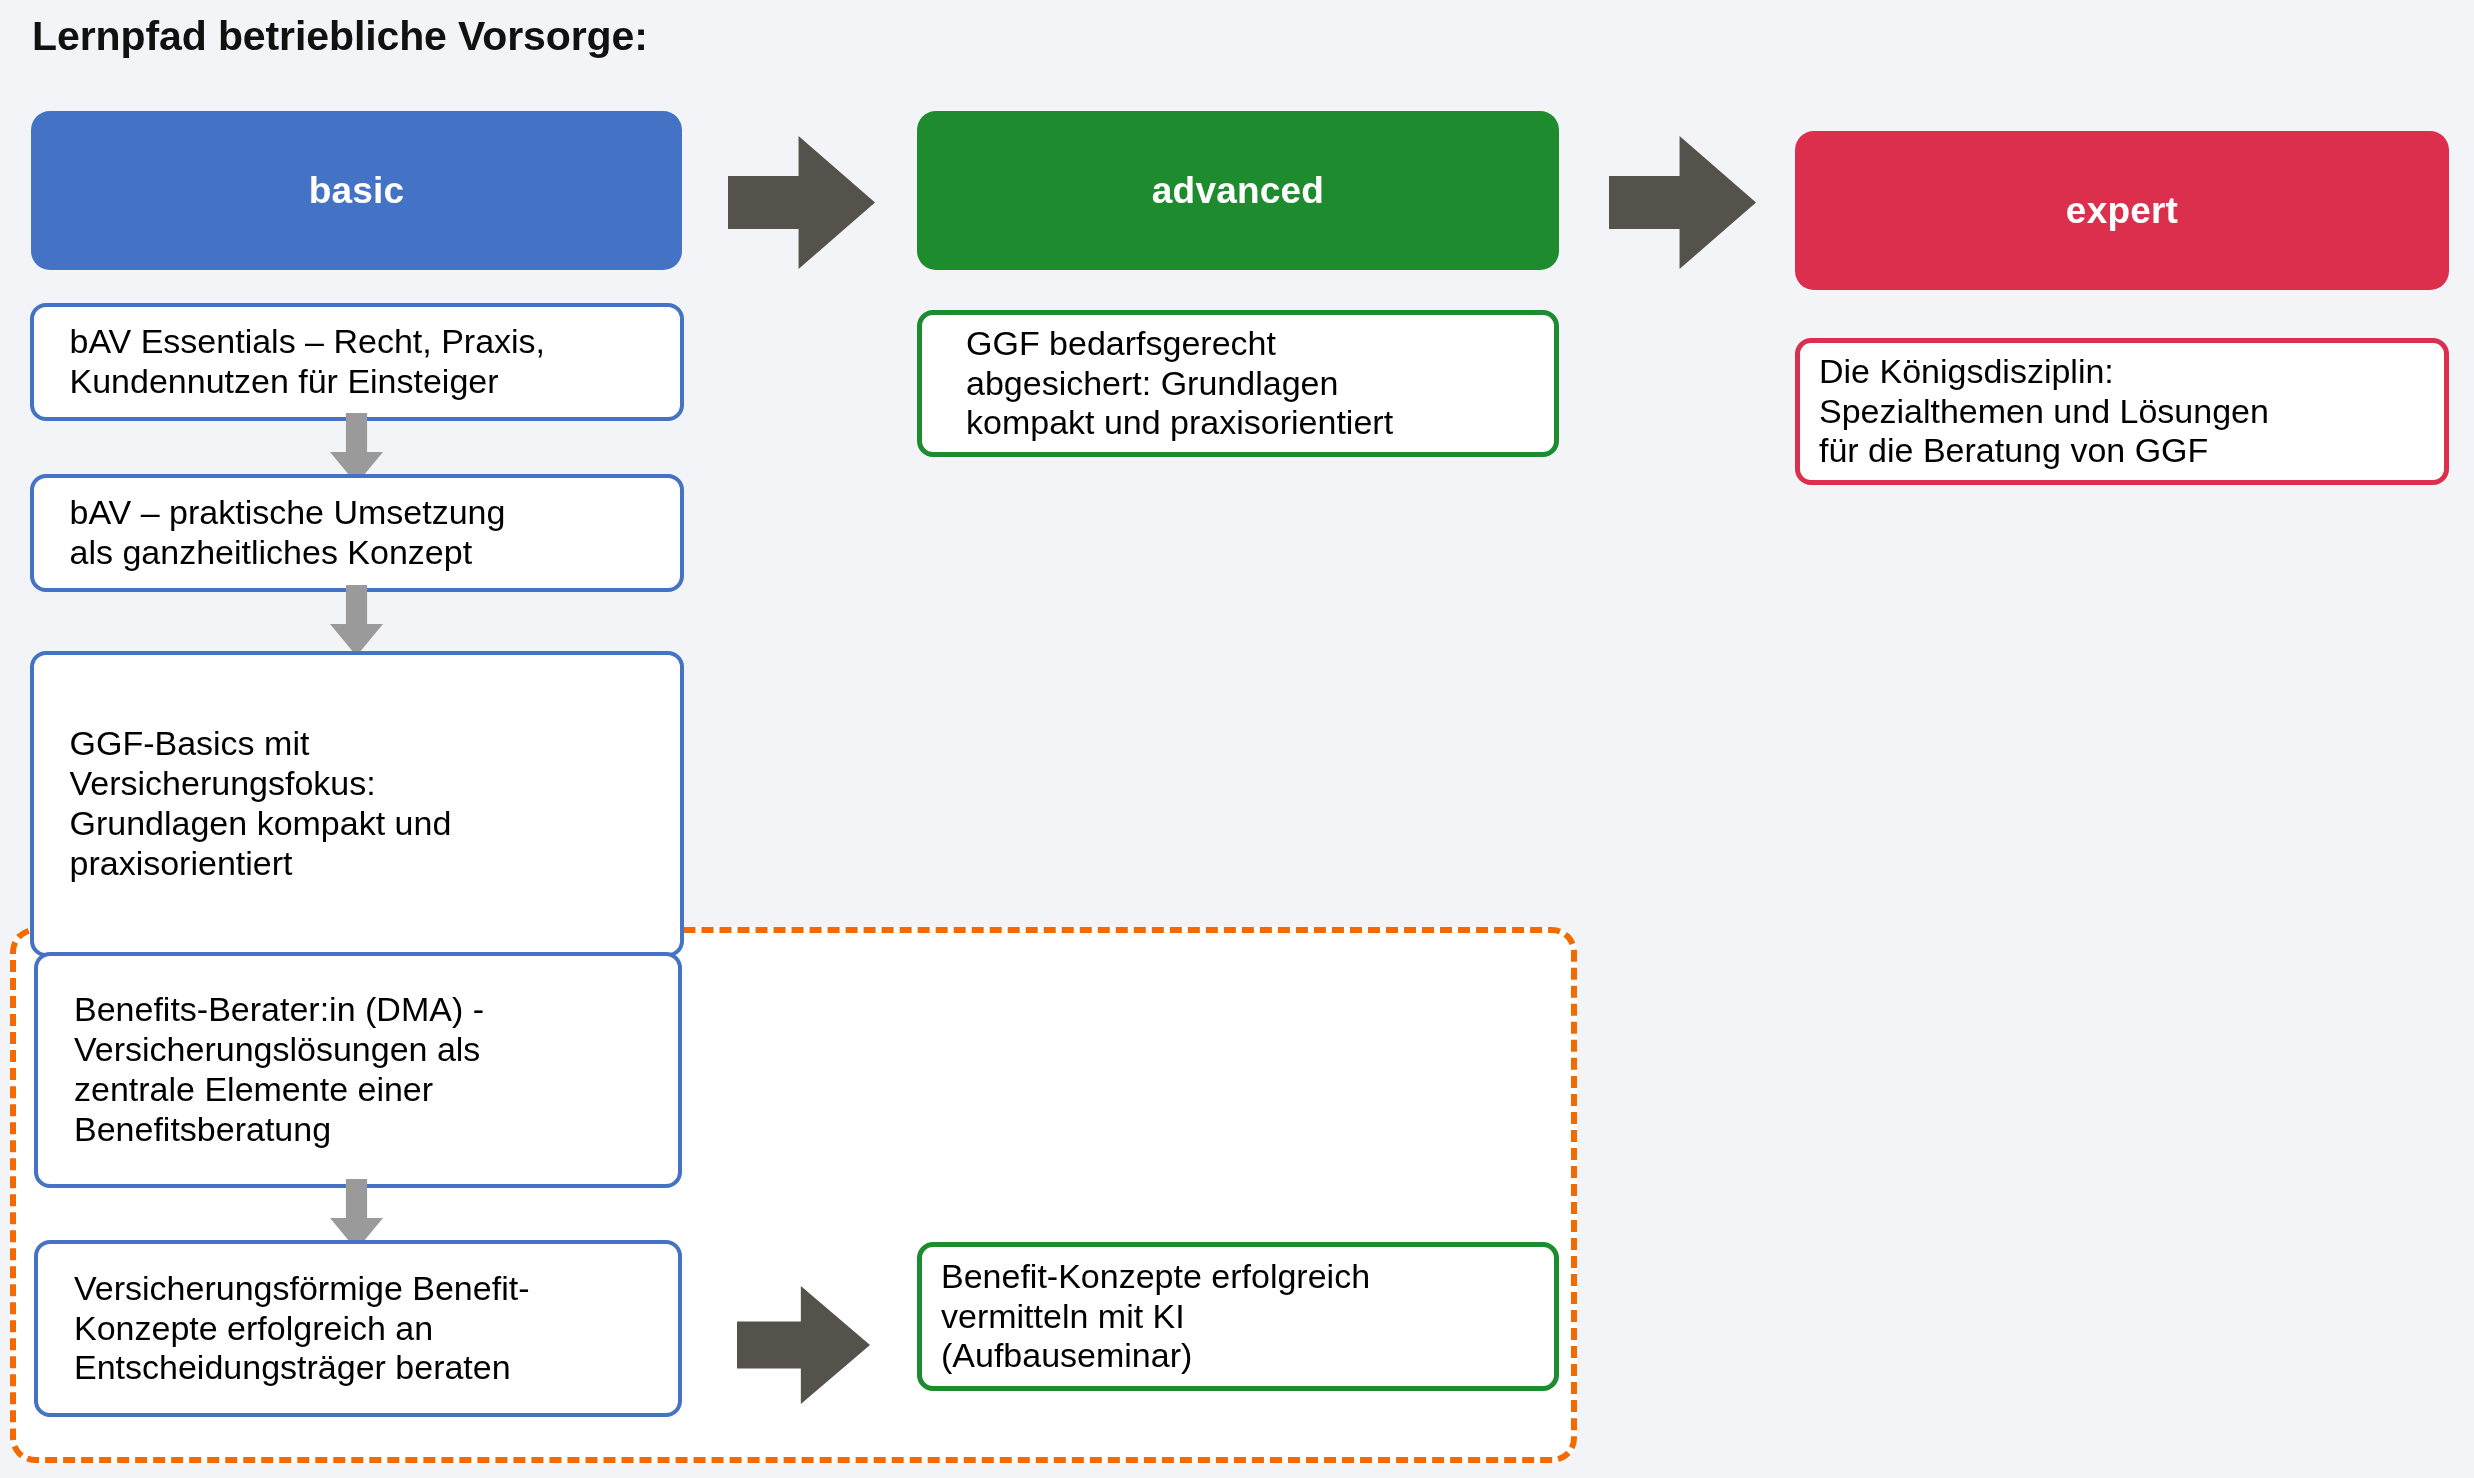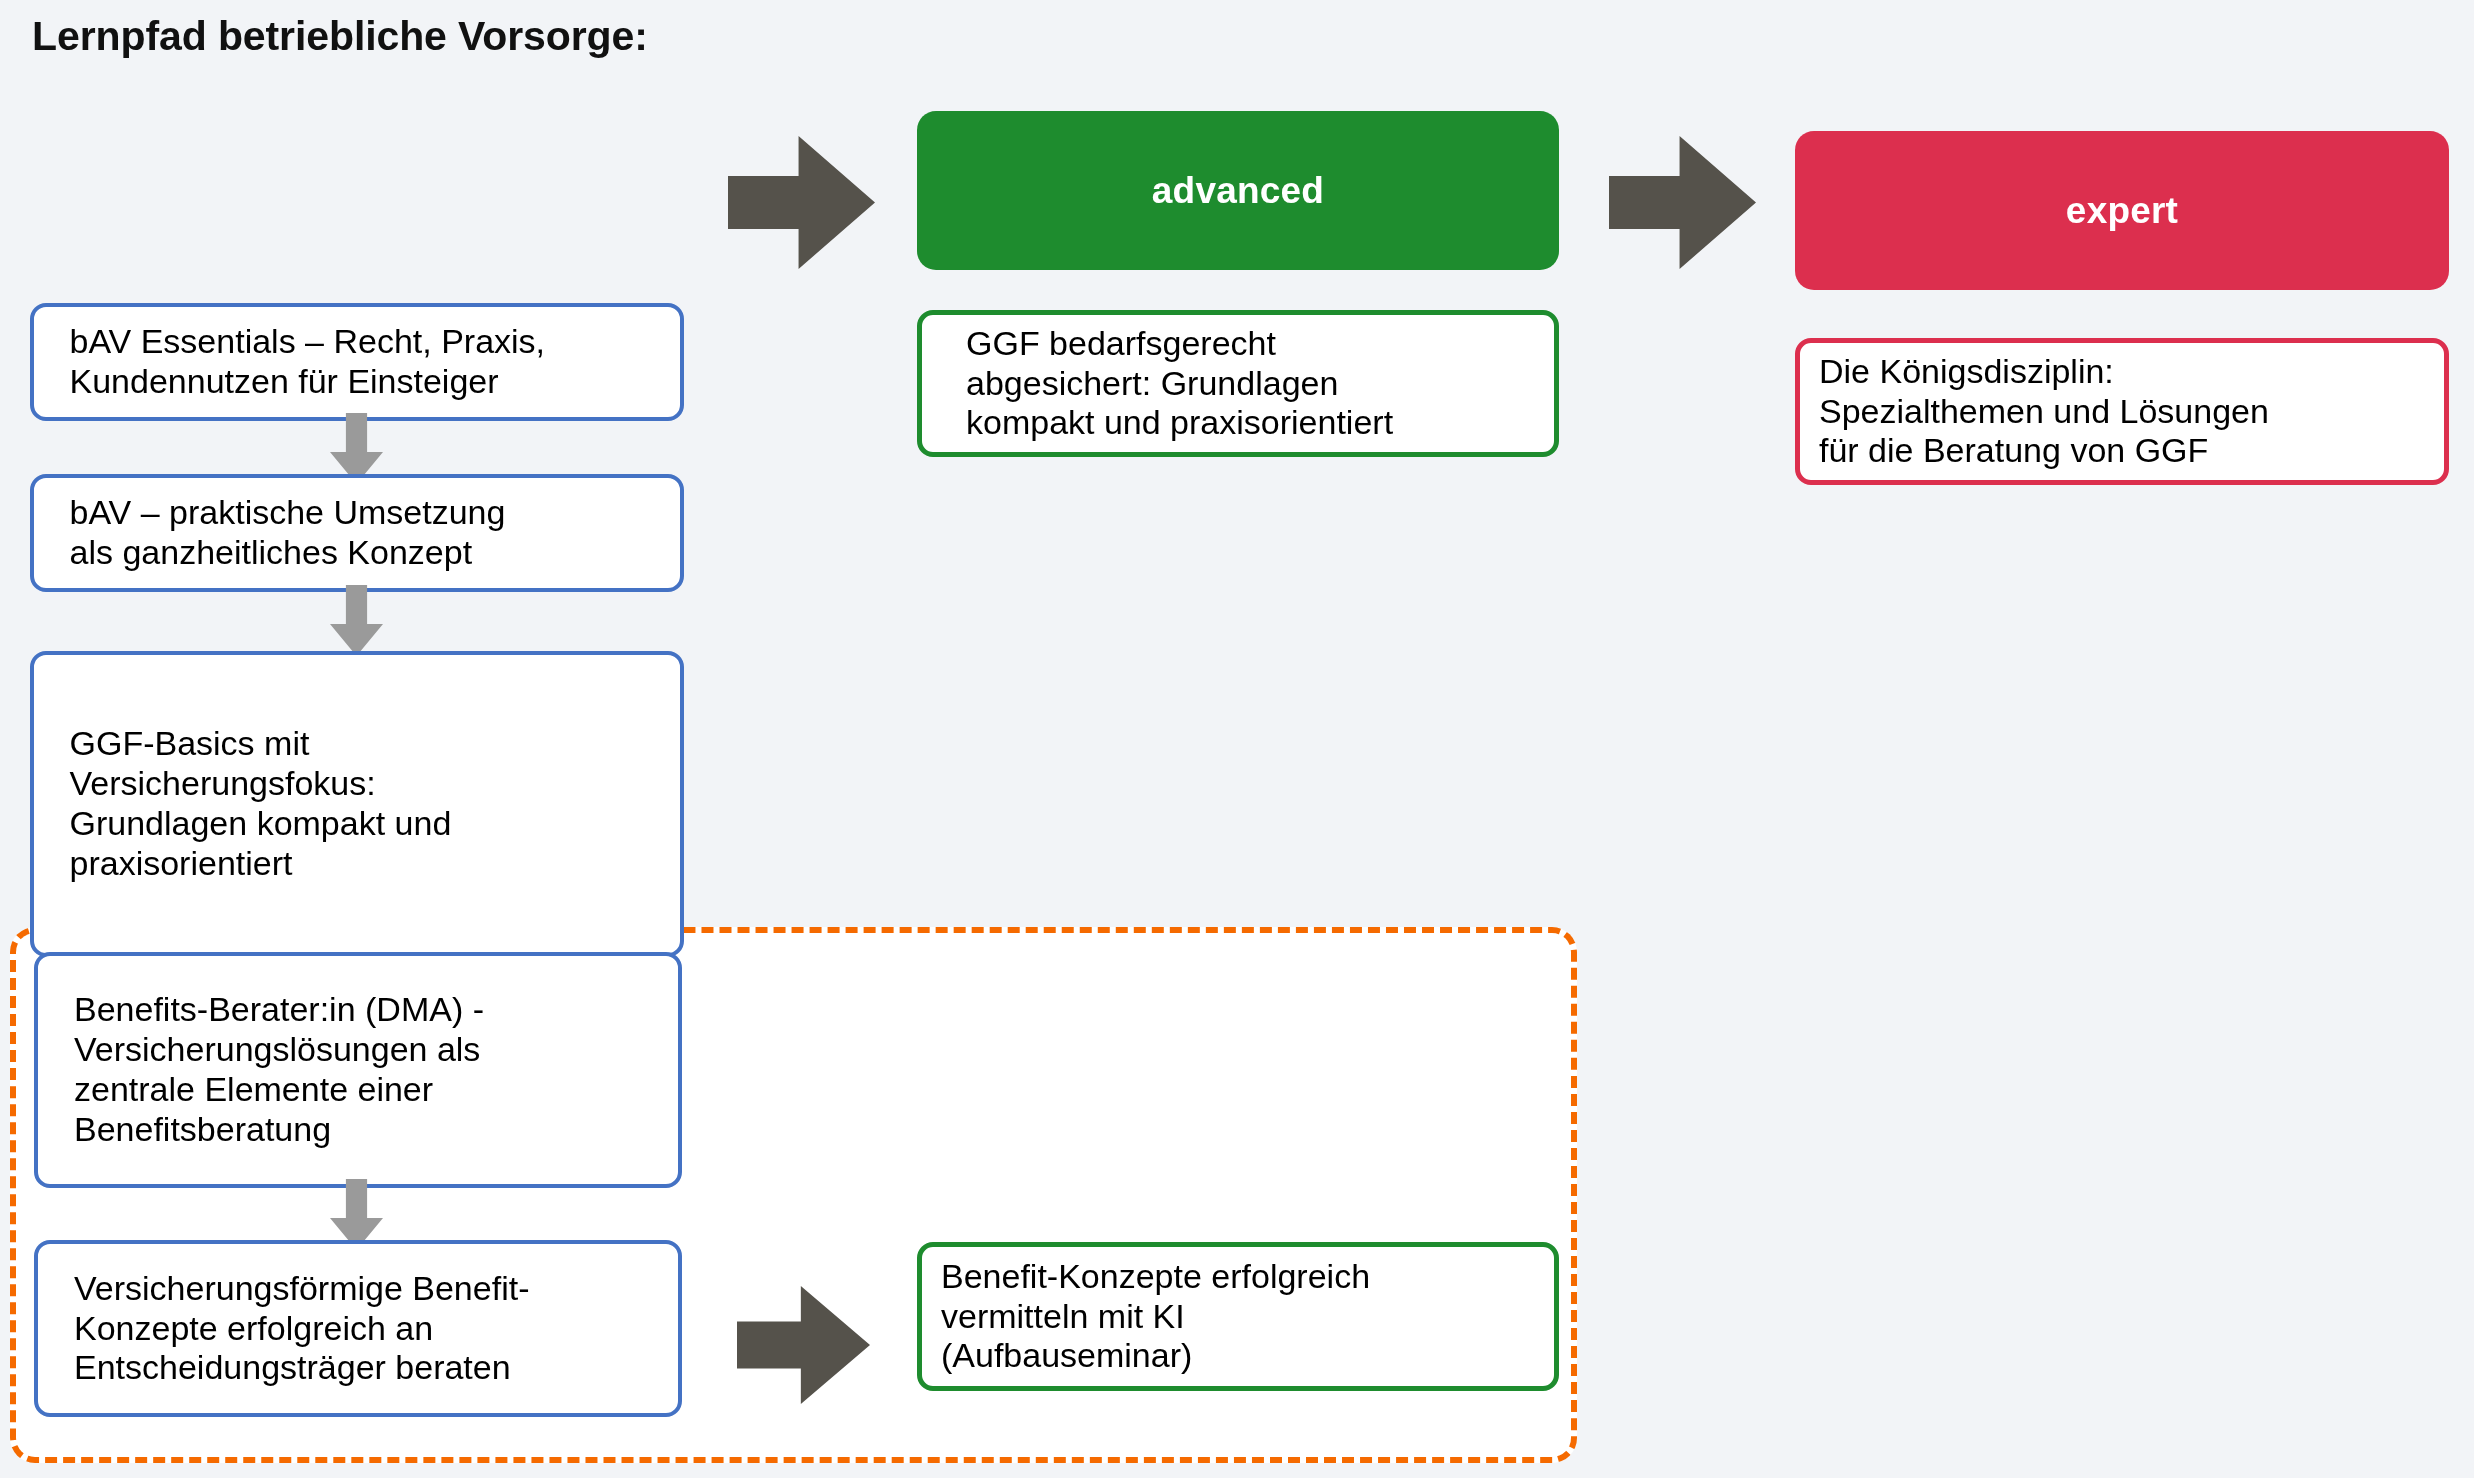--- a/index.html
+++ b/index.html
@@ -92,20 +92,23 @@
 </style>
 </head>
 <body>
 
 <div id="stage">
 
   <div class="page-title">Lernpfad betriebliche Vorsorge:</div>
 
   <div class="dashed-group"></div>
 
+  <div class="banner basic">
+    <span>basic</span>
+  </div>
 
   <div class="banner advanced">
     <span>advanced</span>
   </div>
 
   <div class="banner expert">
     <span>expert</span>
   </div>
 
   <div class="bigarrow a1">

